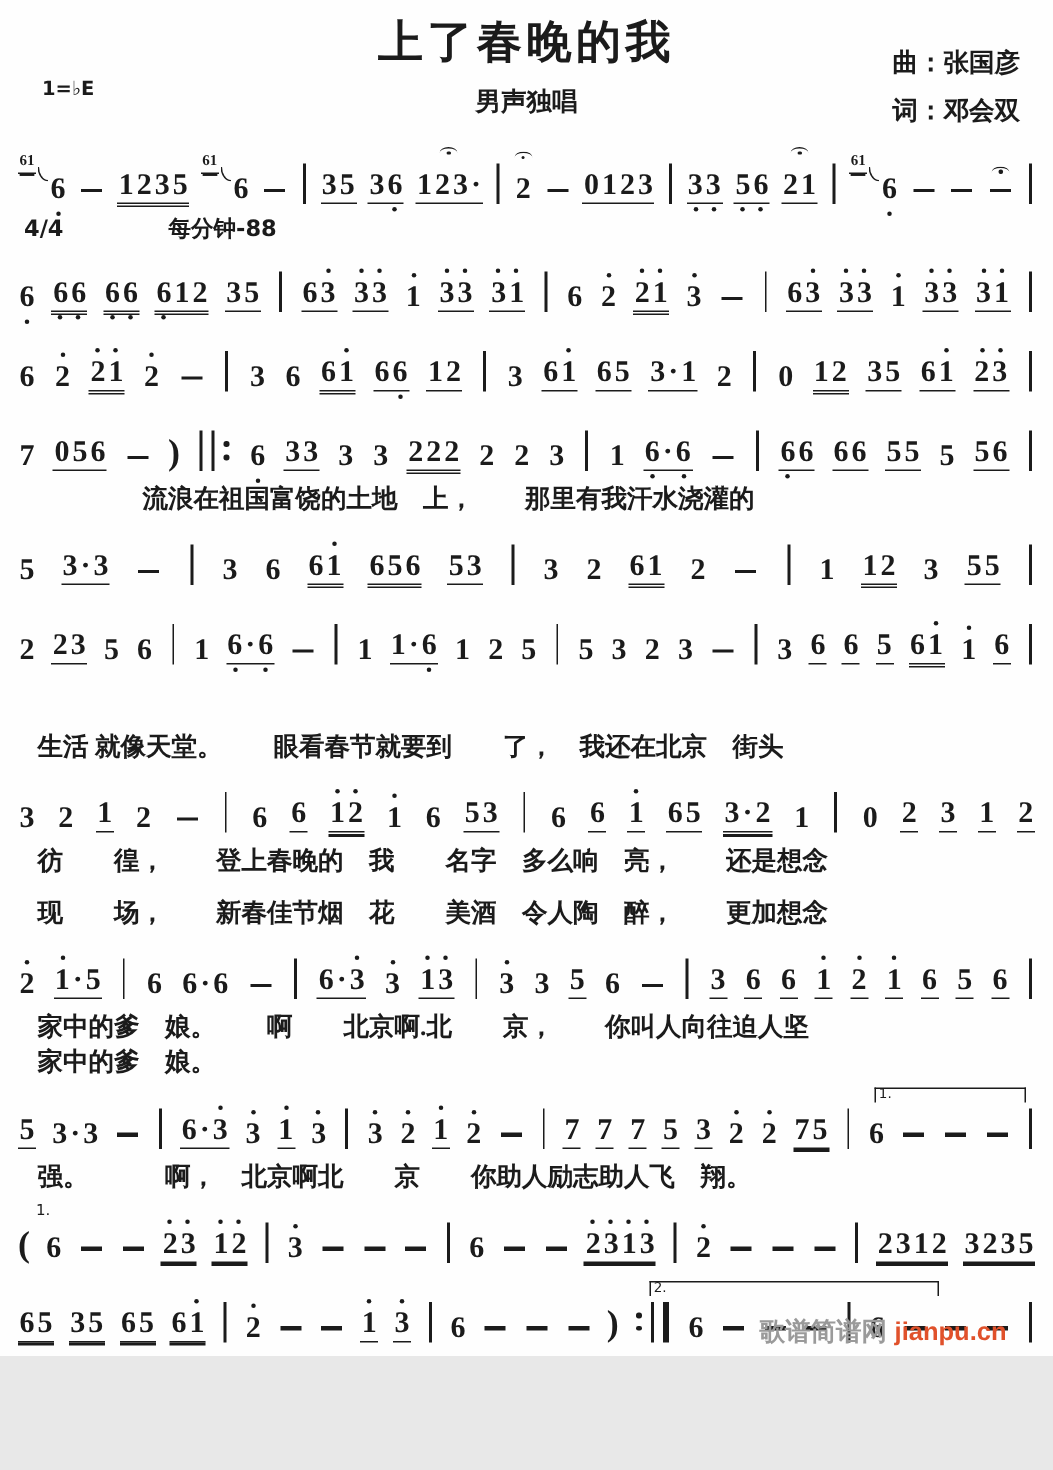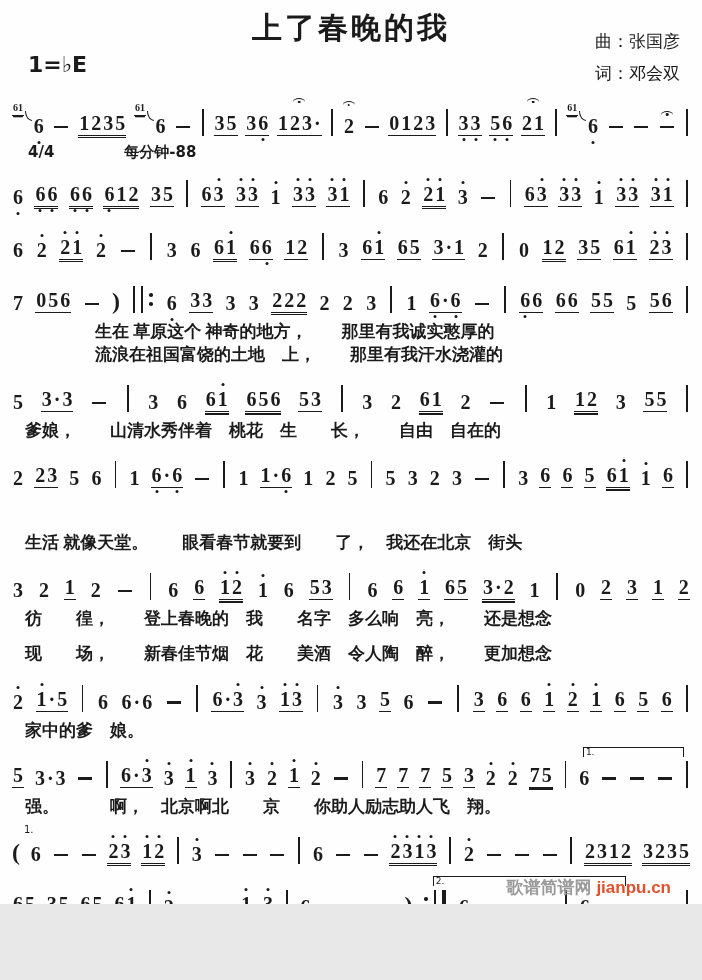--- a/index.html
+++ b/index.html
@@ -3,24 +3,24 @@
 <meta charset="utf-8">
 <style>
   html,body{margin:0;padding:0;background:#e8e8e8}
   .page{position:relative;width:702px;height:904px;margin:0 auto;background:#fefefe;
         color:#1b1b1b;font-family:"Liberation Serif",serif;overflow:hidden}
   
   .title{position:absolute;top:8px;left:0;right:0;text-align:center;
          font-size:30px;font-weight:bold;letter-spacing:3px}
   .subtitle{position:absolute;top:56px;left:0;right:0;text-align:center;
             font-size:17px;font-weight:bold}
-  .credit{position:absolute;right:22px;font-size:17px;font-weight:normal;white-space:pre}
+  .credit{position:absolute;right:22px;font-size:17px;font-weight:bold;white-space:pre}
   .credit.composer{top:30px}
   .credit.lyricist{top:62px}
-  .keysig{position:absolute;left:28px;top:52px;font-size:22px;font-weight:bold;
+  .keysig{position:absolute;left:28px;top:52px;font-size:13px;font-weight:bold;
           font-family:"DejaVu Sans",sans-serif}
   
   #score{position:absolute;top:94px;left:10px;right:10px}
   .sys{position:relative;margin-bottom:4px}
   .notes{display:flex;justify-content:space-between;align-items:flex-end;
          padding:15px 2px 7px 2px}
   .tok{position:relative;display:inline-flex;align-items:flex-end;
        font-family:"Liberation Serif",serif;font-weight:bold;font-size:20px;line-height:1}
   .tok .ch{position:relative;padding:0 1px}
   .ch.hi::before{content:"";position:absolute;top:-6px;left:50%;transform:translateX(-50%);
@@ -61,20 +61,21 @@
   .coda-head .lbl{position:relative;display:inline-block;margin-left:16px;padding:0 6px;
                   background:#fefefe;font-size:15px;font-weight:bold;white-space:pre}
   .watermark{position:absolute;right:31px;bottom:5px;font-size:17px;font-weight:bold;color:#9a9a9a}
   .watermark a{color:#e0512b;text-decoration:none;margin-left:5px;font-family:"Liberation Sans",sans-serif;font-weight:bold}
 </style>
 </head>
 <body>
 
 <div class="page">
   <div class="title">上了春晚的我</div>
+  <div class="subtitle">男声独唱</div>
   <div class="credit composer">曲：张国彦</div>
   <div class="credit lyricist">词：邓会双</div>
   <div class="keysig">1=♭E</div>
 
   <div id="score">
       <div class="sys">
         <div class="notes">
           <span class="grace">61</span>
           <span class="tok">
             <span class="ch lo">6</span>
@@ -149,21 +150,21 @@
           </span>
           <span class="dashw">
             <i></i>
           </span>
           <span class="dashw" style="position: relative;">
             <i></i>
             <span class="ferm"></span>
           </span>
           <span class="bar"></span>
         </div>
-        <div class="subrow"><span style="margin-left: 18px; text-align: center;">4/4</span><span style="margin-left: 70px;">每分钟-88</span></div>
+        <div class="subrow"><span style="margin-left: 6px; text-align: center;">4/4</span><span style="margin-left: 70px;">每分钟-88</span></div>
       </div>
       <div class="sys">
         <div class="notes">
           <span class="tok">
             <span class="ch lo">6</span>
           </span>
           <span class="tok u2">
             <span class="ch lo">6</span>
             <span class="ch lo">6</span>
           </span>
@@ -396,21 +397,20 @@
           </span>
           <span class="tok">
             <span class="ch">5</span>
           </span>
           <span class="tok u1">
             <span class="ch">5</span>
             <span class="ch">6</span>
           </span>
           <span class="bar"></span>
         </div>
-        <div class="lyr"><span style="margin-left: 85px;">生在 草原这个 神奇的地方，　　那里有我诚实憨厚的</span></div>
         <div class="lyr"><span style="margin-left: 85px;">流浪在祖国富饶的土地　上，　　那里有我汗水浇灌的</span></div>
       </div>
       <div class="sys">
         <div class="notes">
           <span class="tok">
             <span class="ch">5</span>
           </span>
           <span class="tok u1">
             <span class="ch">3</span>
             <span class="ch">·</span>
@@ -466,21 +466,20 @@
           </span>
           <span class="tok">
             <span class="ch">3</span>
           </span>
           <span class="tok u1">
             <span class="ch">5</span>
             <span class="ch">5</span>
           </span>
           <span class="bar"></span>
         </div>
-        <div class="lyr"><span style="margin-left: 15px;">爹娘，　　山清水秀伴着　桃花　生　　长，　　自由　自在的</span></div>
       </div>
       <div class="sys">
         <div class="notes">
           <span class="tok">
             <span class="ch">2</span>
           </span>
           <span class="tok u1">
             <span class="ch">2</span>
             <span class="ch">3</span>
           </span>
@@ -717,20 +716,21 @@
             <span class="ch">6</span>
           </span>
           <span class="tok u1">
             <span class="ch">5</span>
           </span>
           <span class="tok u1">
             <span class="ch">6</span>
           </span>
           <span class="bar"></span>
         </div>
+        <div class="lyr"><span style="margin-left: 15px;">家中的爹　娘。　　啊　　北京啊.北　　京，　　你叫人向往迫人坚</span></div>
         <div class="lyr"><span style="margin-left: 15px;">家中的爹　娘。</span></div>
       </div>
       <div class="sys">
         <div class="volta" style="left: 84%; width: 14.5%;">
           <b>1.</b>
         </div>
         <div class="notes">
           <span class="tok u1">
             <span class="ch">5</span>
           </span>

